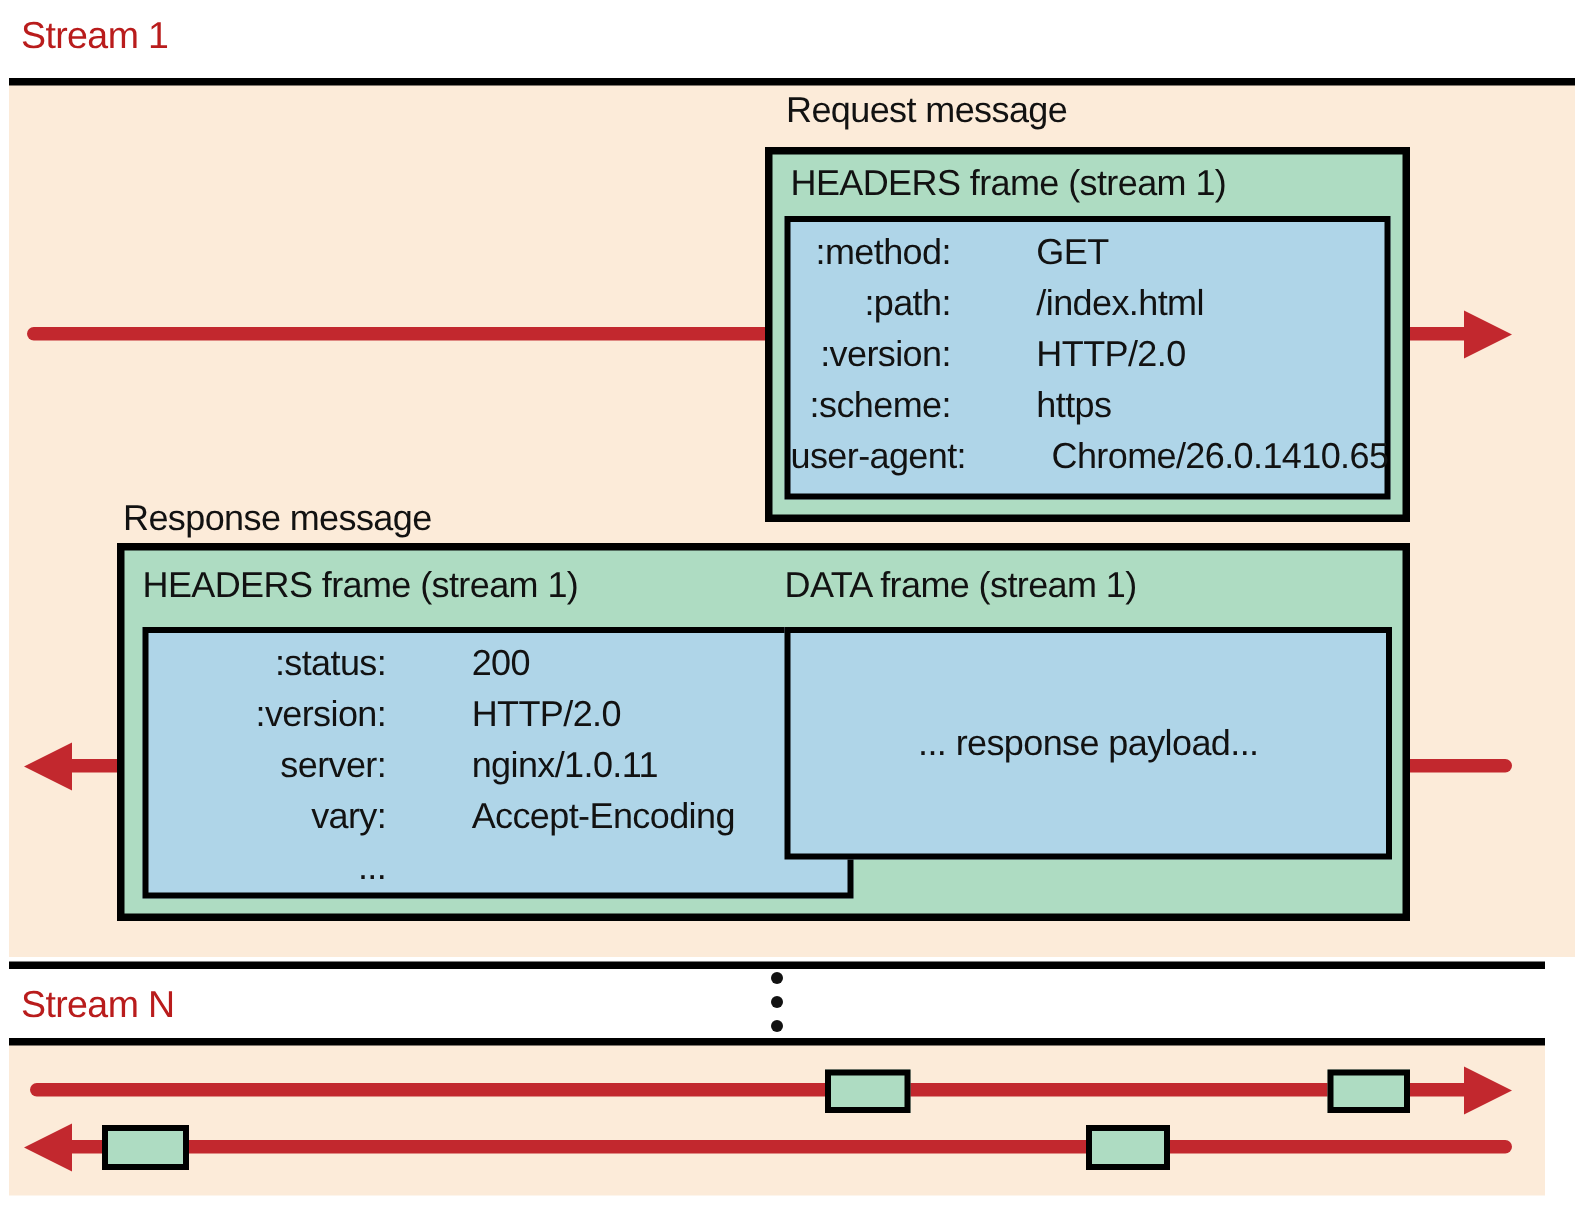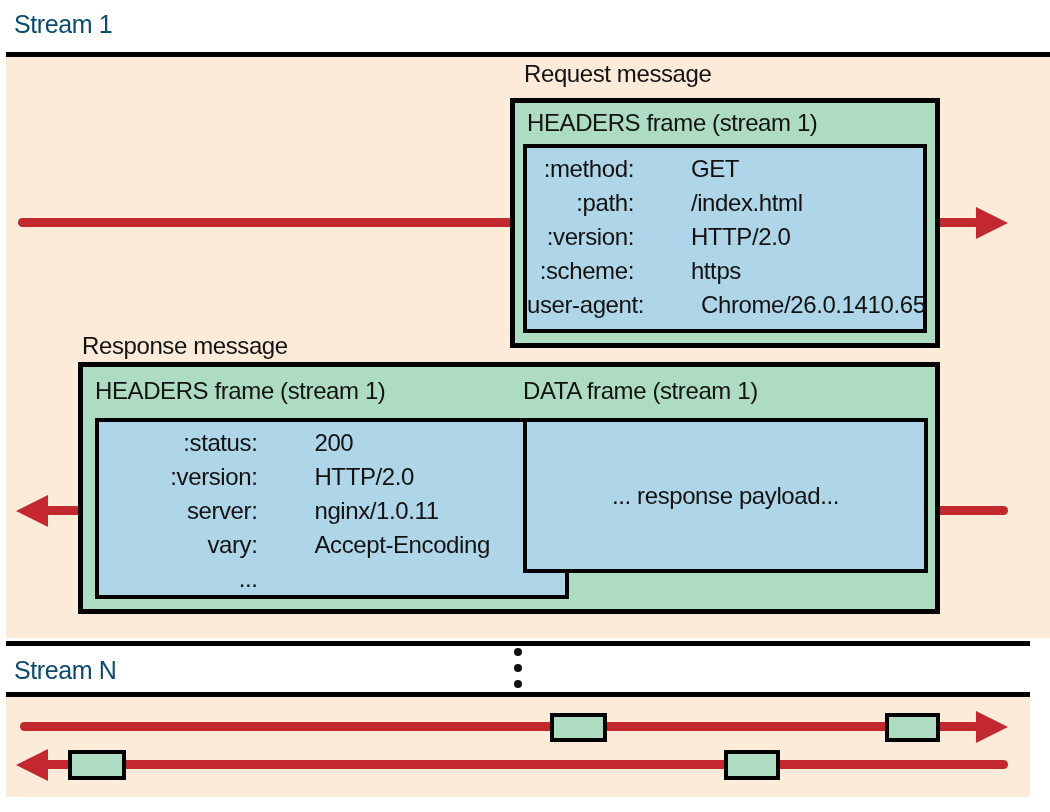--- a/index.html
+++ b/index.html
@@ -1,21 +1,21 @@
 <!DOCTYPE html>
 <html style="--panel-bg: #fcebd9; --frame-green: #aedcc2; --box-blue: #afd5e8; --arrow-red: #c2282e; --rule-black: #000000;"><head>
 <meta charset="utf-8">
 <style>
   html,body{margin:0;padding:0;background:#fff;}
   .figure{
     position:relative;width:1050px;height:812px;background:#fff;overflow:hidden;
     font-family:"Liberation Sans","DejaVu Sans",sans-serif;
     color:#121212;letter-spacing:-0.4px;
   }
-  .stream-label{position:absolute;font-size:25px;line-height:30px;color:#0c4a6e;}
+  .stream-label{position:absolute;font-size:25px;line-height:30px;color:#b91c1c;}
   .stream1-label{left:14px;top:9px;}
   .streamN-label{left:14px;top:655px;}
 
   .panel{position:absolute;left:6px;width:1024px;background:var(--panel-bg,#fcebd9);}
   .panel-1{top:52px;height:581px;border-top:5px solid var(--rule-black,#000);box-sizing:content-box;padding-left:44px;}
   .hrule{position:absolute;left:6px;width:1024px;height:5px;background:var(--rule-black,#000);}
   .hrule-1{top:641px;}
   .panel-2{top:692px;height:100px;border-top:5px solid var(--rule-black,#000);}
 
   .msg-label{position:absolute;font-size:24px;line-height:28px;z-index:3;}

